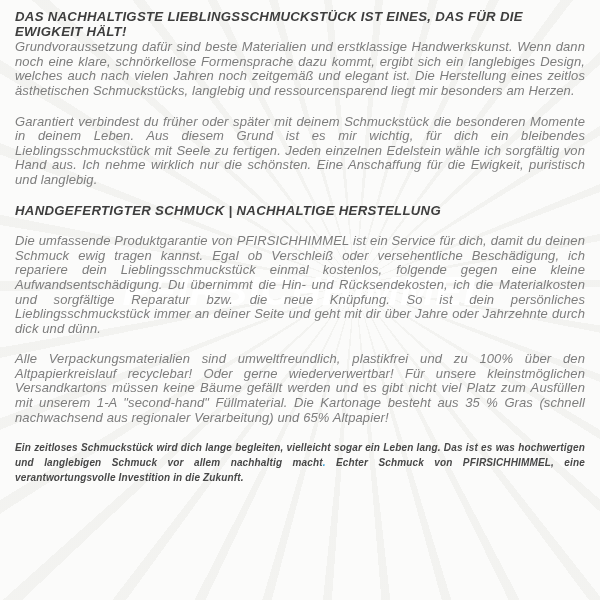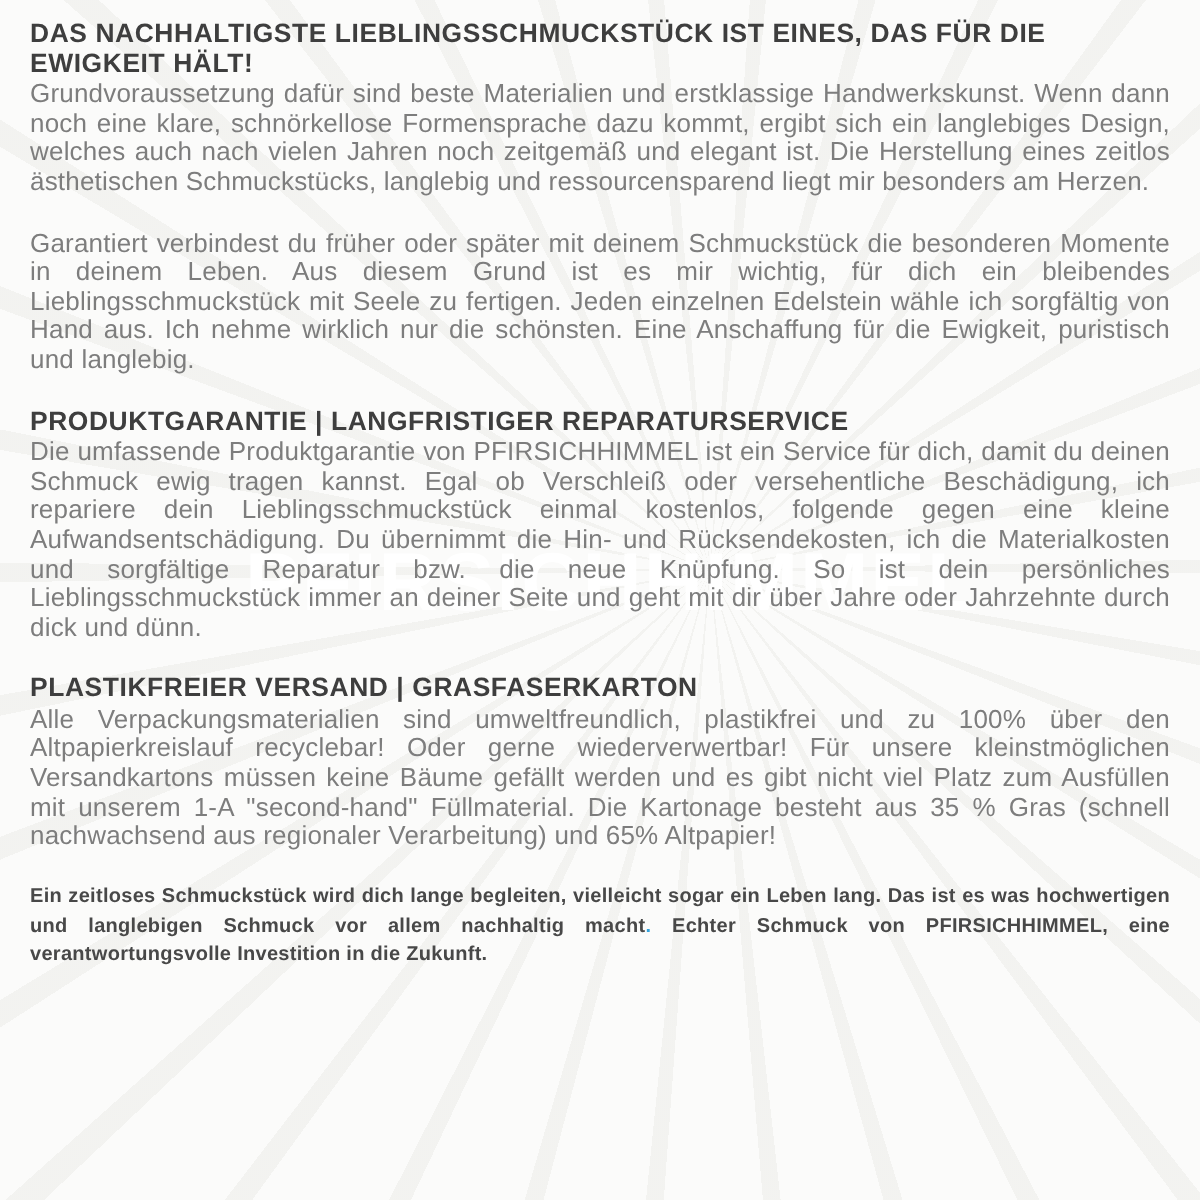--- a/index.html
+++ b/index.html
@@ -4,21 +4,21 @@
 <style>
   :root{
     --bg:#fbfbfa;
     --heading:#3e3e3e;
     --body:#7d7d7d;
     --closing:#484848;
     --accent:#33a3dd;
     --ray:#f0f0ed;
     --wm:#ffffff;
   }
-  *{margin:0;padding:0;box-sizing:border-box;}
+  *{margin:0;padding:0;box-sizing:border-box;font-style:italic;}
   html,body{width:600px;height:600px;}
   body{
     position:relative;
     background:var(--bg);
     font-family:"Liberation Sans","DejaVu Sans",sans-serif;
     overflow:hidden;
   }
   .watermark-layer{
     position:absolute;
     inset:0;
@@ -89,27 +89,26 @@
   <div class="section">
     <h2>DAS NACHHALTIGSTE LIEBLINGSSCHMUCKSTÜCK IST EINES, DAS FÜR DIE EWIGKEIT HÄLT!</h2>
     <p class="body">Grundvoraussetzung dafür sind beste Materialien und erstklassige Handwerkskunst. Wenn dann noch eine klare, schnörkellose Formensprache dazu kommt, ergibt sich ein langlebiges Design, welches auch nach vielen Jahren noch zeitgemäß und elegant ist. Die Herstellung eines zeitlos ästhetischen Schmuckstücks, langlebig und ressourcensparend liegt mir besonders am Herzen.</p>
   </div>
 
   <div class="section">
     <p class="body">Garantiert verbindest du früher oder später mit deinem Schmuckstück die besonderen Momente in deinem Leben. Aus diesem Grund ist es mir wichtig, für dich ein bleibendes Lieblingsschmuckstück mit Seele zu fertigen. Jeden einzelnen Edelstein wähle ich sorgfältig von Hand aus. Ich nehme wirklich nur die schönsten. Eine Anschaffung für die Ewigkeit, puristisch und langlebig.</p>
   </div>
 
   <div class="section">
+    <h2>HANDGEFERTIGTER SCHMUCK | NACHHALTIGE HERSTELLUNG</h2>
   </div>
 
   <div class="section">
-    <h2>PRODUKTGARANTIE | LANGFRISTIGER REPARATURSERVICE</h2>
     <p class="body">Die umfassende Produktgarantie von PFIRSICHHIMMEL ist ein Service für dich, damit du deinen Schmuck ewig tragen kannst. Egal ob Verschleiß oder versehentliche Beschädigung, ich repariere dein Lieblingsschmuckstück einmal kostenlos, folgende gegen eine kleine Aufwandsentschädigung. Du übernimmt die Hin- und Rücksendekosten, ich die Materialkosten und sorgfältige Reparatur bzw. die neue Knüpfung. So ist dein persönliches Lieblingsschmuckstück immer an deiner Seite und geht mit dir über Jahre oder Jahrzehnte durch dick und dünn.</p>
   </div>
 
   <div class="section">
-    <h2>PLASTIKFREIER VERSAND | GRASFASERKARTON</h2>
     <p class="body">Alle Verpackungsmaterialien sind umweltfreundlich, plastikfrei und zu 100% über den Altpapierkreislauf recyclebar! Oder gerne wiederverwertbar! Für unsere kleinstmöglichen Versandkartons müssen keine Bäume gefällt werden und es gibt nicht viel Platz zum Ausfüllen mit unserem 1-A "second-hand" Füllmaterial. Die Kartonage besteht aus 35 % Gras (schnell nachwachsend aus regionaler Verarbeitung) und 65% Altpapier!</p>
   </div>
 
   <p class="closing"><span>Ein zeitloses Schmuckstück wird dich lange begleiten, vielleicht sogar ein Leben lang. Das ist es was hochwertigen und langlebigen Schmuck vor allem nachhaltig macht</span><span class="accent-dot">.</span><span> Echter Schmuck von PFIRSICHHIMMEL, eine verantwortungsvolle Investition in die Zukunft.</span></p>
 
 </div>
 
 </body></html>

